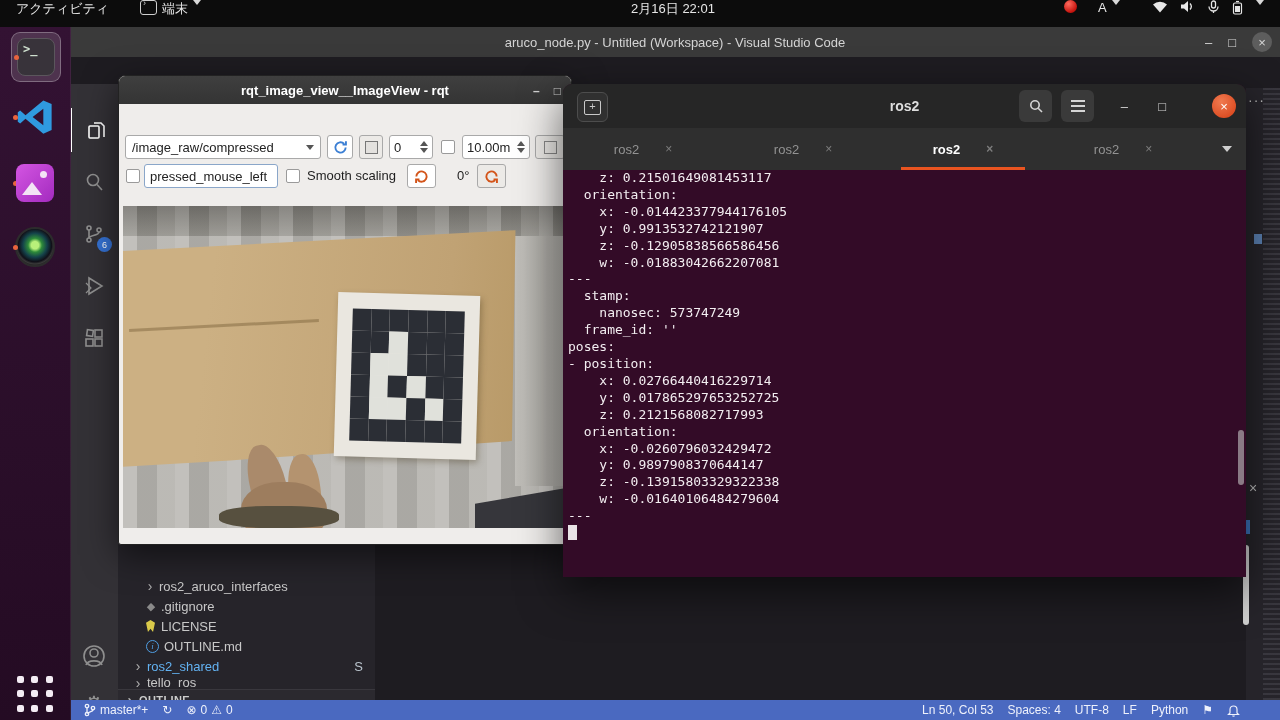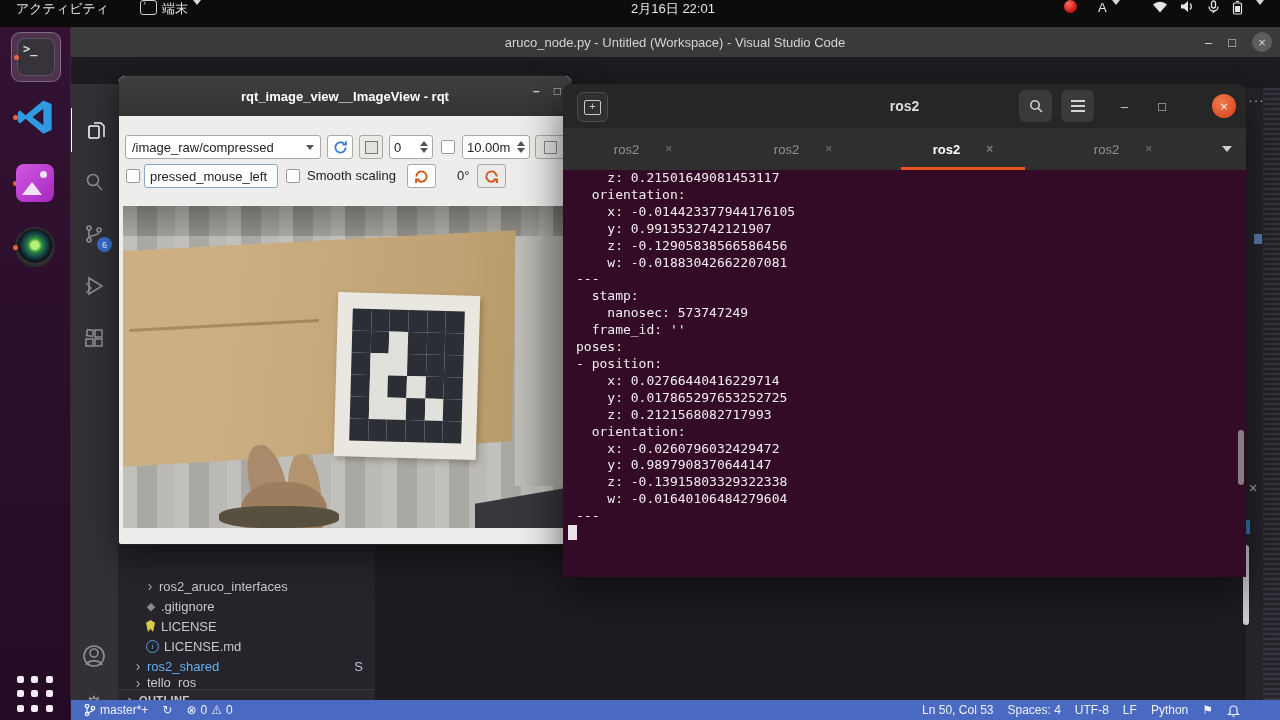--- a/index.html
+++ b/index.html
@@ -54,21 +54,21 @@
   #vs-statusbar{left:0;top:673px;width:1210px;height:20px;background:#4a69c0;color:#eef1fb;font-size:12px;display:flex;align-items:center;z-index:5;}
   #vs-statusbar .sb{display:flex;align-items:center;gap:4px;margin-right:14px;white-space:nowrap;}
   
   #vs-editor-strip{left:1176px;top:61px;width:34px;height:612px;background:#26242a;}
   #minimap{position:absolute;right:0;top:0;width:17px;height:612px;opacity:.5;
     background:repeating-linear-gradient(180deg,rgba(170,170,185,.28) 0 2px,transparent 2px 5px);}
   .strip-slider{position:absolute;left:-3px;top:457px;width:6px;height:80px;background:#cfcfcf;border-radius:3px;}
 
   
   #rqt{left:118px;top:75px;width:454px;height:470px;z-index:20;background:#efedeb;border:1px solid #222;border-radius:7px 7px 3px 3px;box-shadow:0 10px 34px rgba(0,0,0,.55);box-sizing:border-box;}
-  #rqt-titlebar{left:0;top:0;width:452px;height:40px;background:linear-gradient(#3f3f3f,#343434);border-radius:6px 6px 0 0;color:#fff;font-weight:bold;display:flex;align-items:center;justify-content:center;font-size:13px;}
+  #rqt-titlebar{left:0;top:0;width:452px;height:28px;background:linear-gradient(#3f3f3f,#343434);border-radius:6px 6px 0 0;color:#fff;font-weight:bold;display:flex;align-items:center;justify-content:center;font-size:13px;}
   #rqt-controls{position:absolute;right:10px;top:0;height:29px;display:flex;align-items:center;gap:14px;color:#d0d0d0;font-size:12px;}
   #rqt-panelrow{left:0;top:29px;width:452px;height:28px;display:flex;align-items:center;color:#1d1d1d;font-size:14px;}
   .rqt-plug-ico{width:13px;height:13px;background:#b3317f;border-radius:2px;margin:0 5px 0 7px;position:relative;}
   .rqt-plug-ico:before{content:"";position:absolute;left:2px;top:6px;border-left:4px solid transparent;border-right:4px solid transparent;border-bottom:5px solid #eadaea;}
   .d-btn{position:absolute;right:32px;top:4px;width:20px;height:19px;background:#e9e7e4;border:1px solid #a8a8a8;border-radius:3px;font-size:12px;color:#222;display:flex;align-items:center;justify-content:center;}
   .help-btn{position:absolute;right:8px;top:4px;width:19px;height:19px;border-radius:50%;background:radial-gradient(circle at 35% 30%,#8ec6f0,#2f7fc9);color:#fff;font-size:12px;display:flex;align-items:center;justify-content:center;}
   .tool{position:absolute;box-sizing:border-box;}
   .combo{background:#fff;border:1px solid #a9a9a9;border-radius:3px;display:flex;align-items:center;padding:0 6px;color:#222;}
   .combo .arrow{margin-left:auto;width:0;height:0;border-left:4px solid transparent;border-right:4px solid transparent;border-top:5px solid #555;}
   .sq-btn{background:#eceae7;border:1px solid #a9a9a9;border-radius:3px;display:flex;align-items:center;justify-content:center;}
@@ -105,21 +105,21 @@
   .gt-burger i{width:14px;height:2px;background:#d5d5d5;}
   .gt-min,.gt-max{position:absolute;top:0;height:44px;display:flex;align-items:center;color:#d5d5d5;font-size:13px;}
   .gt-close{position:absolute;right:10px;top:10px;width:24px;height:24px;border-radius:50%;background:radial-gradient(circle at 38% 32%,#f07a50,#d63e14);color:#fff;display:flex;align-items:center;justify-content:center;font-size:13px;}
   #gt-tabbar{left:0;top:44px;width:683px;height:42px;background:#2f2f2f;}
   .gt-tab{position:absolute;top:0;width:160px;height:42px;display:flex;align-items:center;justify-content:center;gap:26px;color:#939393;font-size:13px;}
   .gt-tab .x{color:#7d7d7d;font-size:12px;}
   .gt-tab.active{color:#ffffff;font-weight:bold;}
   .gt-tab.active:after{content:"";position:absolute;left:18px;right:18px;bottom:0;height:3px;background:#e95420;}
   .gt-tabcaret{position:absolute;right:14px;top:18px;width:0;height:0;border-left:5px solid transparent;border-right:5px solid transparent;border-top:6px solid #cfcfcf;}
   #gt-body{left:0;top:86px;width:683px;height:407px;background:#330b27;overflow:hidden;}
-  .tline{white-space:pre;font-family:"DejaVu Sans Mono","Liberation Mono",monospace;font-size:13px;line-height:16.9px;color:#f3eef1;padding-left:13px;}
+  .tline{white-space:pre;font-family:"DejaVu Sans Mono","Liberation Mono",monospace;font-size:13px;line-height:16.9px;color:#f3eef1;padding-left:5px;}
   .cursor{display:inline-block;width:9px;height:15px;background:#e9e3e6;margin-left:5px;}
   #gt-scroll{position:absolute;right:2px;top:346px;width:6px;height:55px;background:#9a8e97;border-radius:3px;opacity:.85;}
 
   svg{display:block;}
 </style>
 </head>
 <body>
 
 <div id="screen">
 
@@ -190,21 +190,21 @@
       <div class="exp-row" style="top:512px">
         <span class="exp-ficon" style="color:#8a8a8a">◆</span>
         <span>.gitignore</span>
       </div>
       <div class="exp-row" style="top:532px">
         <span class="lic-ico"></span>
         <span>LICENSE</span>
       </div>
       <div class="exp-row" style="top:552px">
         <span class="info-ico">i</span>
-        <span>LICENSE.md</span>
+        <span>OUTLINE.md</span>
       </div>
       <div class="exp-row" style="top:572px;color:#63b2f2">
         <span class="exp-chev" style="margin-left:14px">›</span>
         <span>ros2_shared</span>
         <span style="margin-left:auto;margin-right:12px;color:#b9c3cc">S</span>
       </div>
       <div class="exp-row" style="top:592px;height:13px;overflow:hidden">
         <span class="exp-chev" style="margin-left:14px">›</span>
         <span>tello_ros</span>
       </div>

